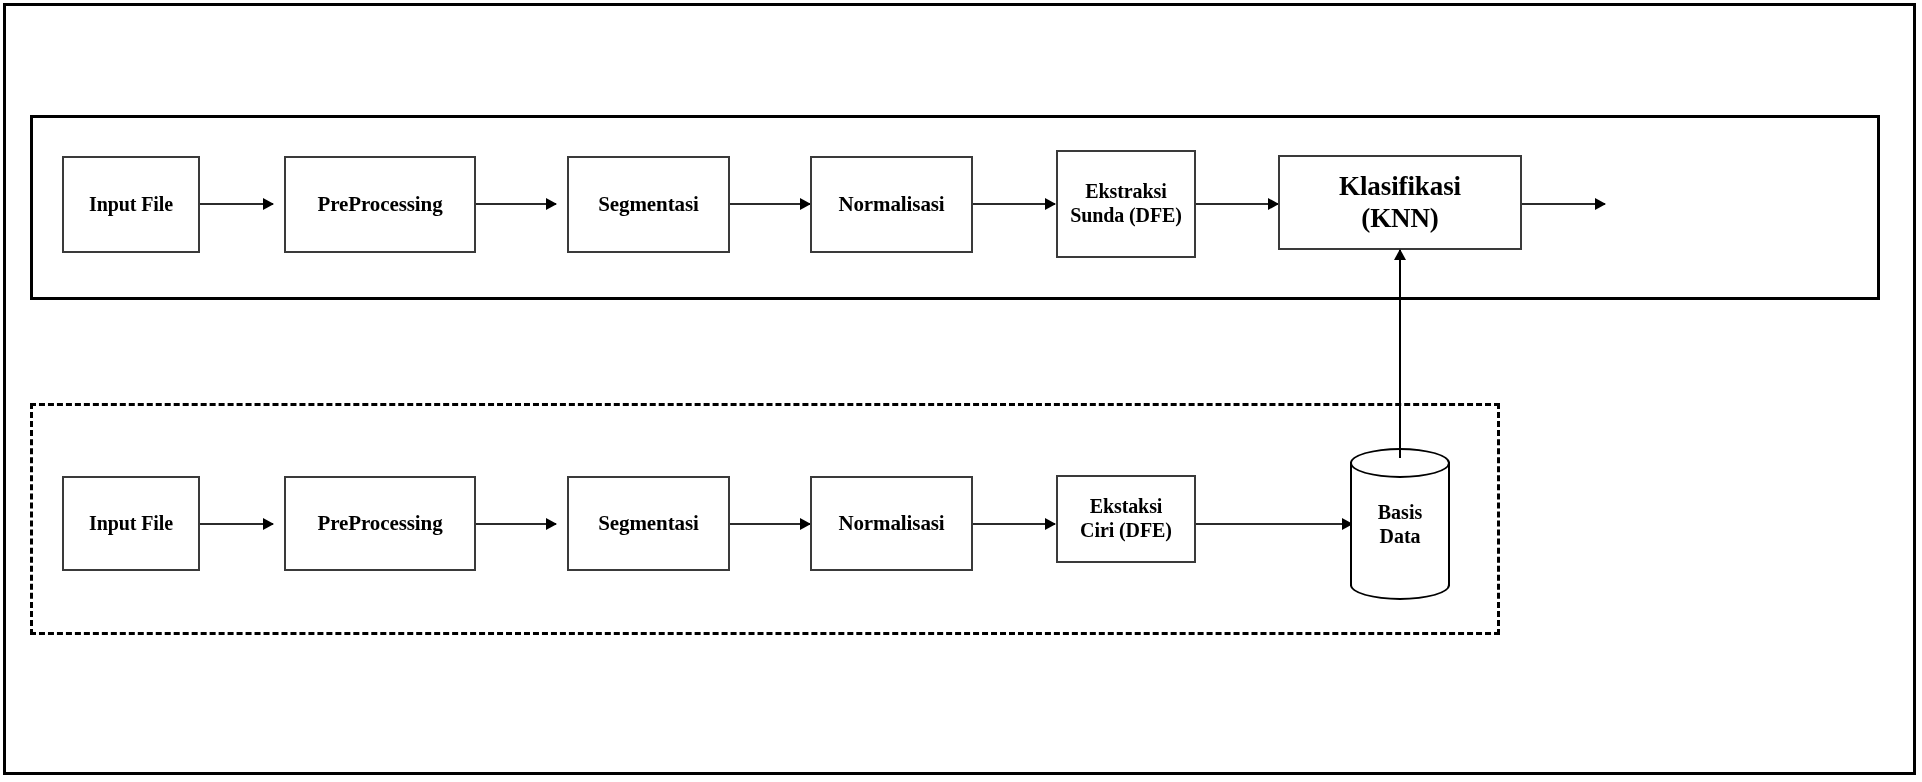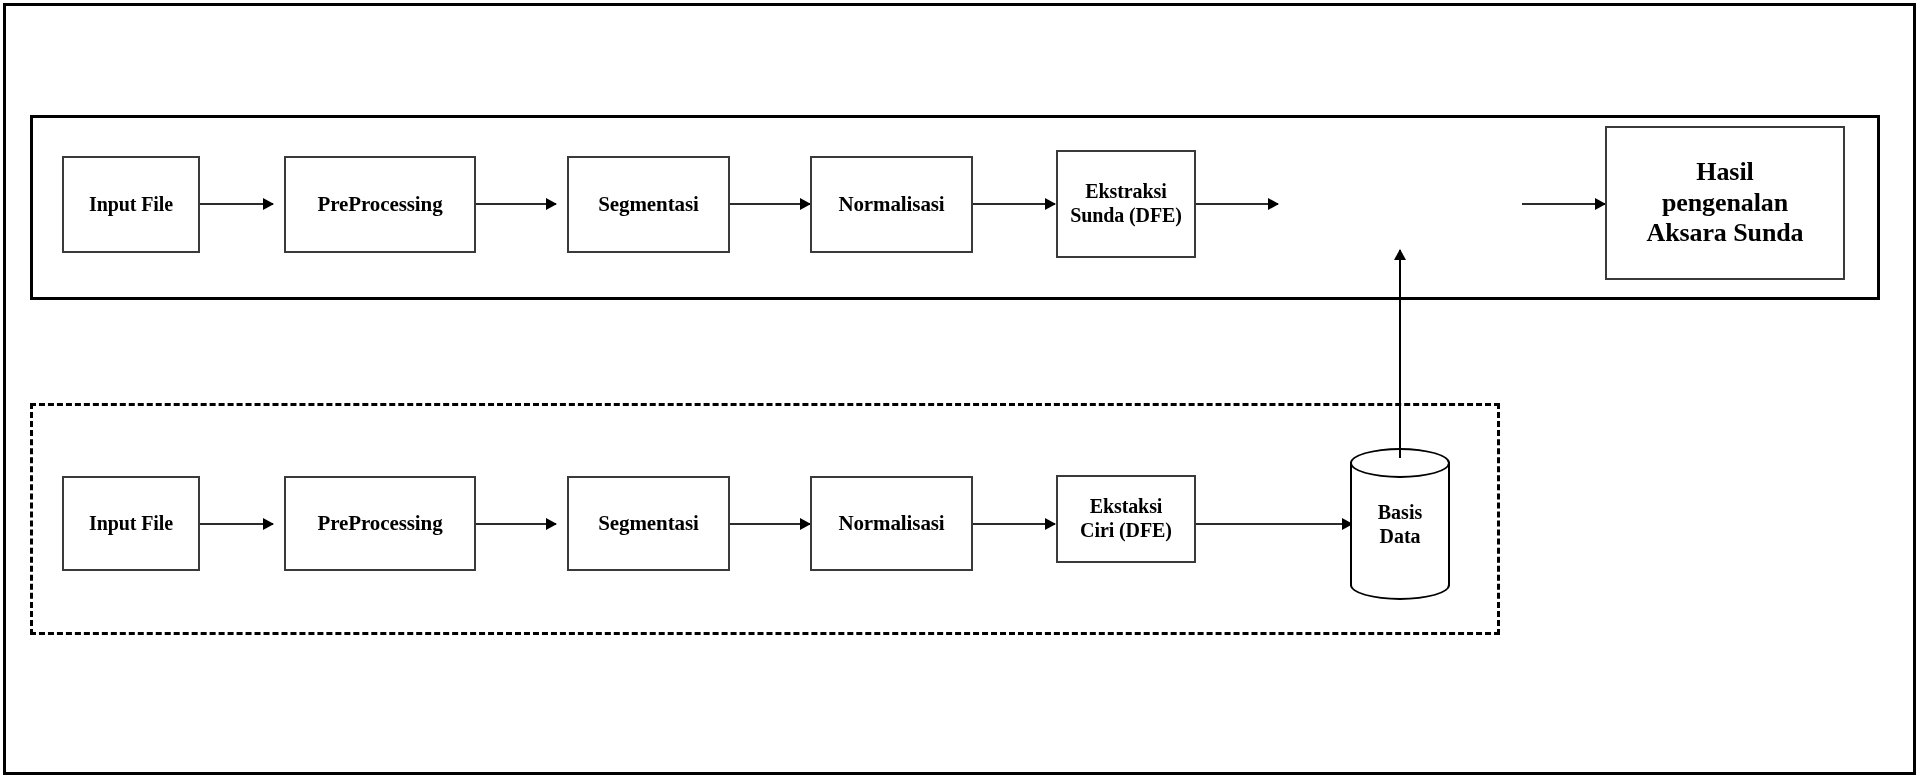--- a/index.html
+++ b/index.html
@@ -184,28 +184,27 @@
 
   <div class="arrow-h" style="left:973px; top:203px; width:82px;"></div>
 
   <div class="node fs-sm" style="left:1056px; top:150px; width:140px; height:108px;">
     <span class="lbl">Ekstraksi
 Sunda (DFE)</span>
   </div>
 
   <div class="arrow-h" style="left:1196px; top:203px; width:82px;"></div>
 
+  <div class="node fs-lg" style="left:1278px; top:155px; width:244px; height:95px;">
+    <span class="lbl">Klasifikasi
+(KNN)</span>
+  </div>
 
   <div class="arrow-h" style="left:1522px; top:203px; width:83px;"></div>
 
-  <div class="node fs-xl" style="left:1605px; top:126px; width:240px; height:154px;">
-    <span class="lbl">Hasil
-pengenalan
-Aksara Sunda</span>
-  </div>
 
   <div class="dashed-container"></div>
 
   <div class="node fs-sm" style="left:62px; top:476px; width:138px; height:95px;">
     <span class="lbl">Input File</span>
   </div>
 
   <div class="arrow-h" style="left:200px; top:523px; width:73px;"></div>
 
   <div class="node fs-md" style="left:284px; top:476px; width:192px; height:95px;">

